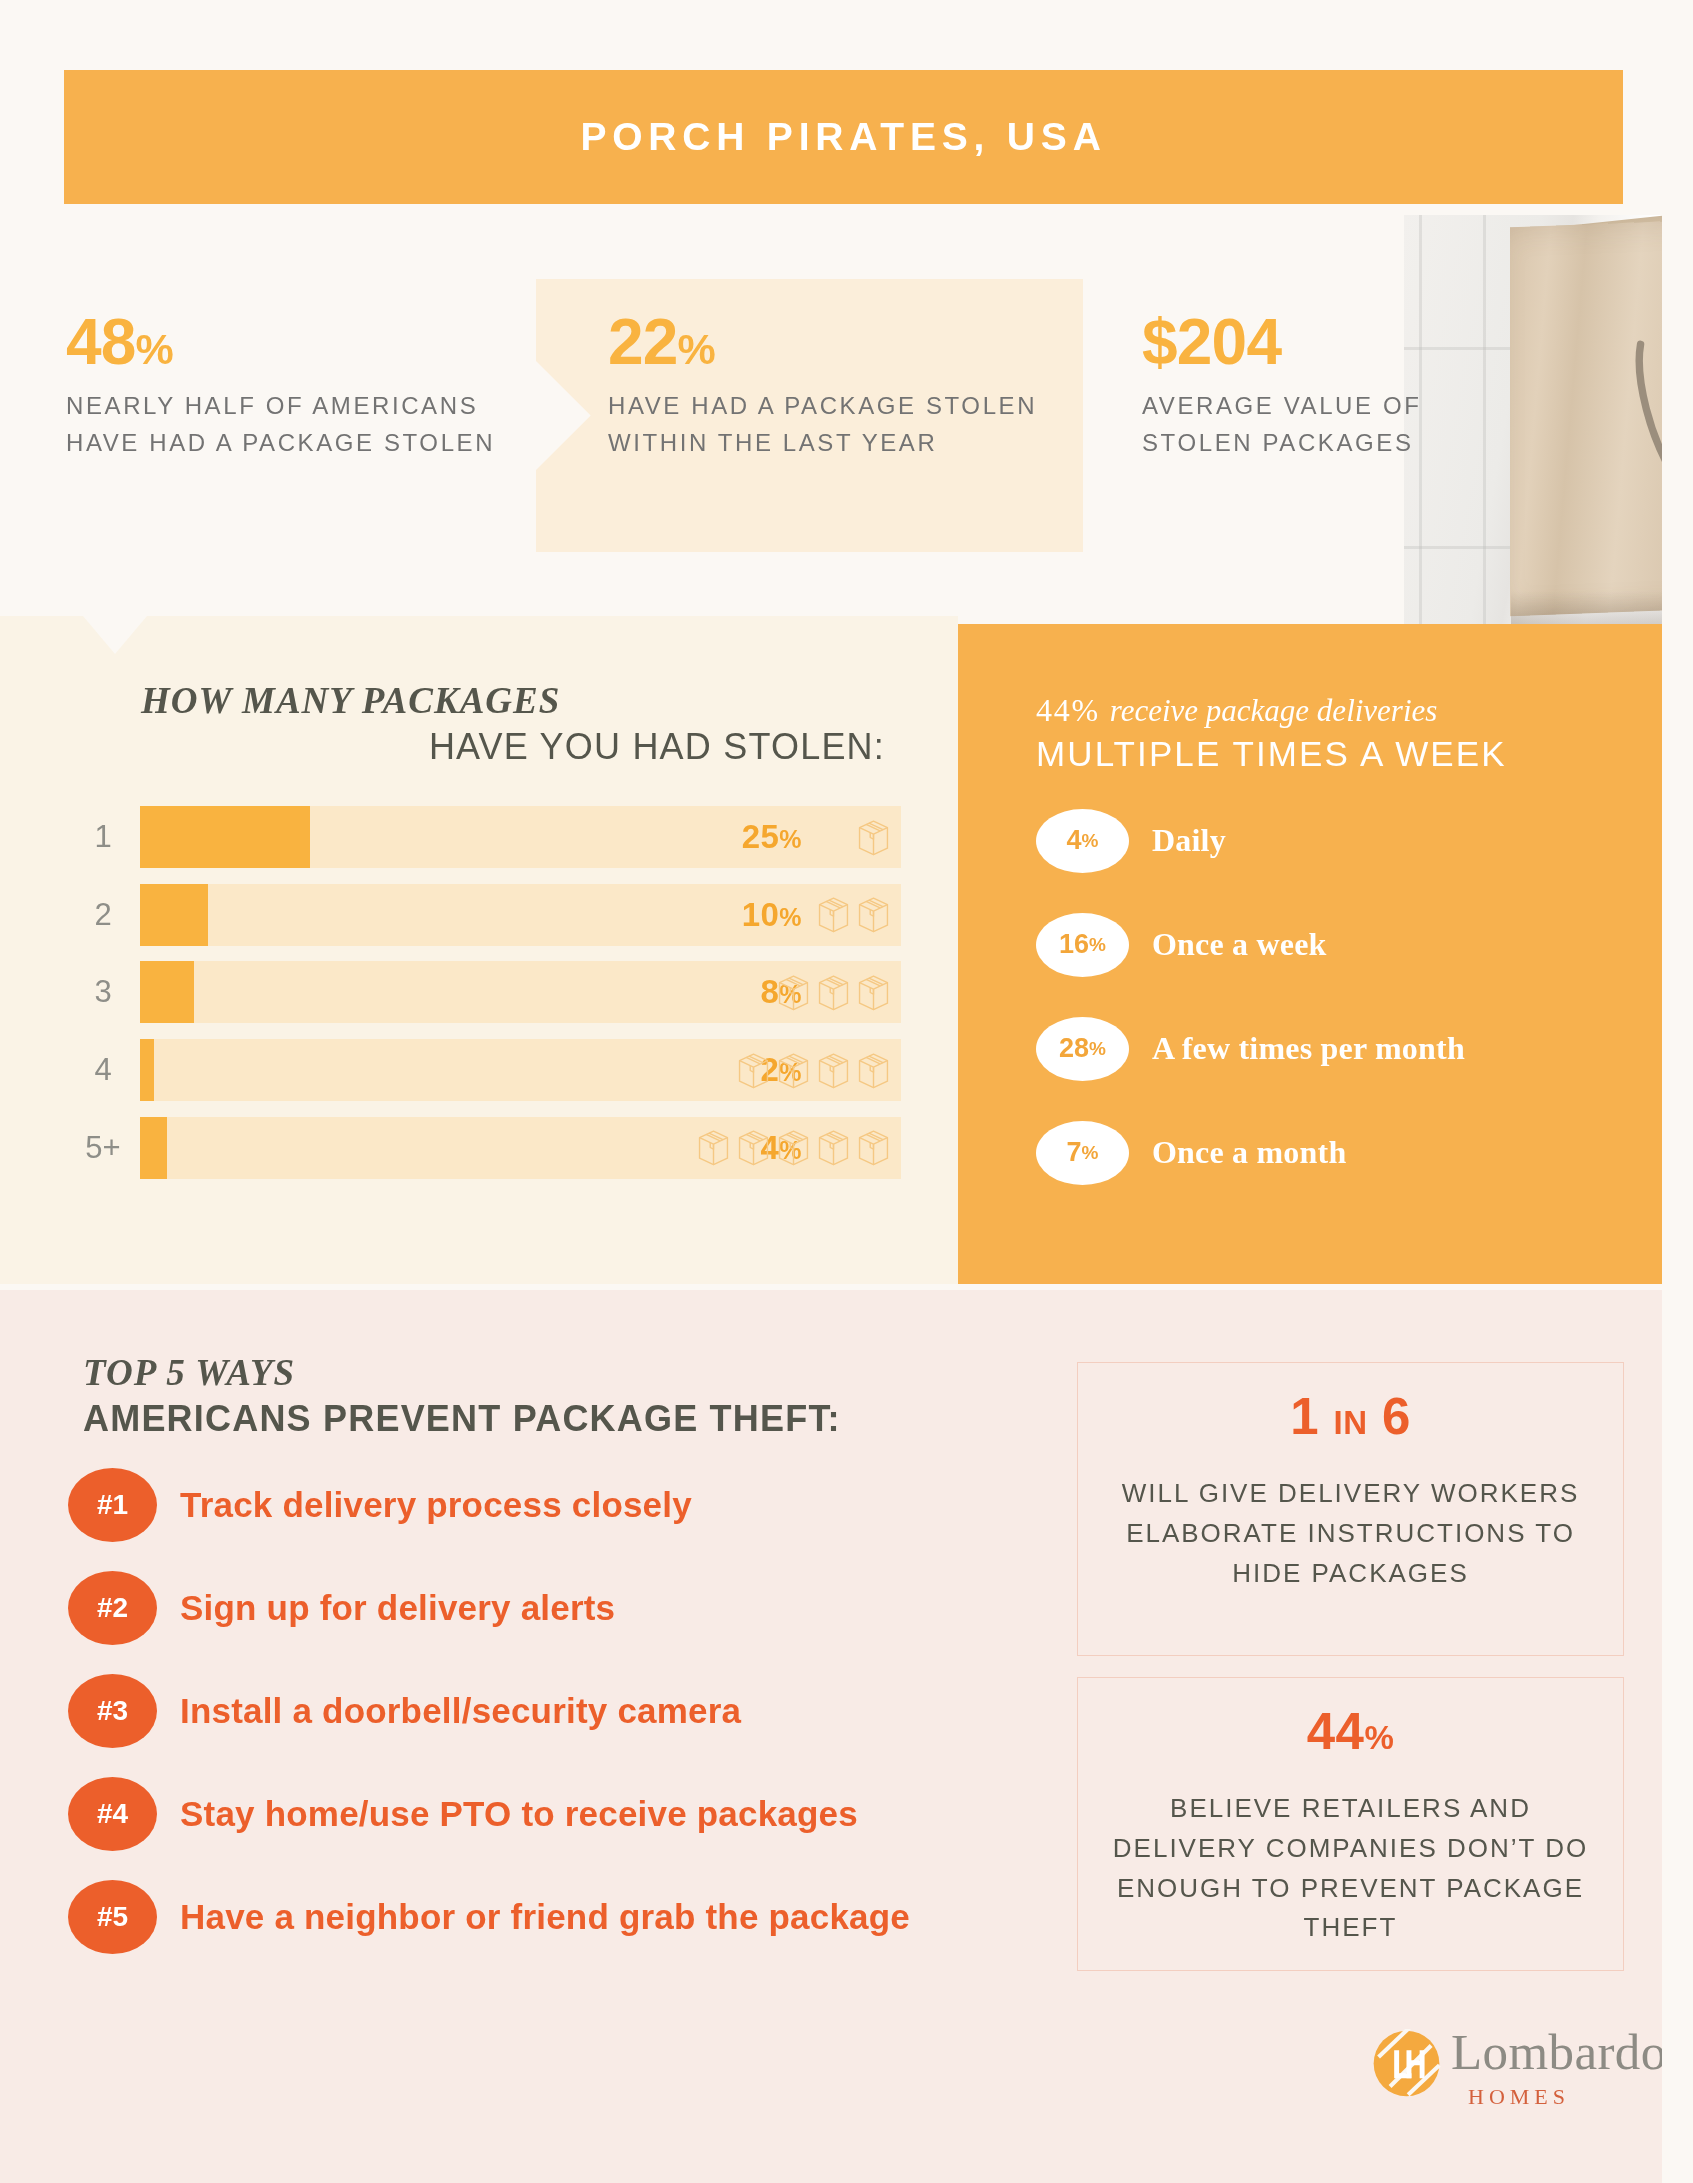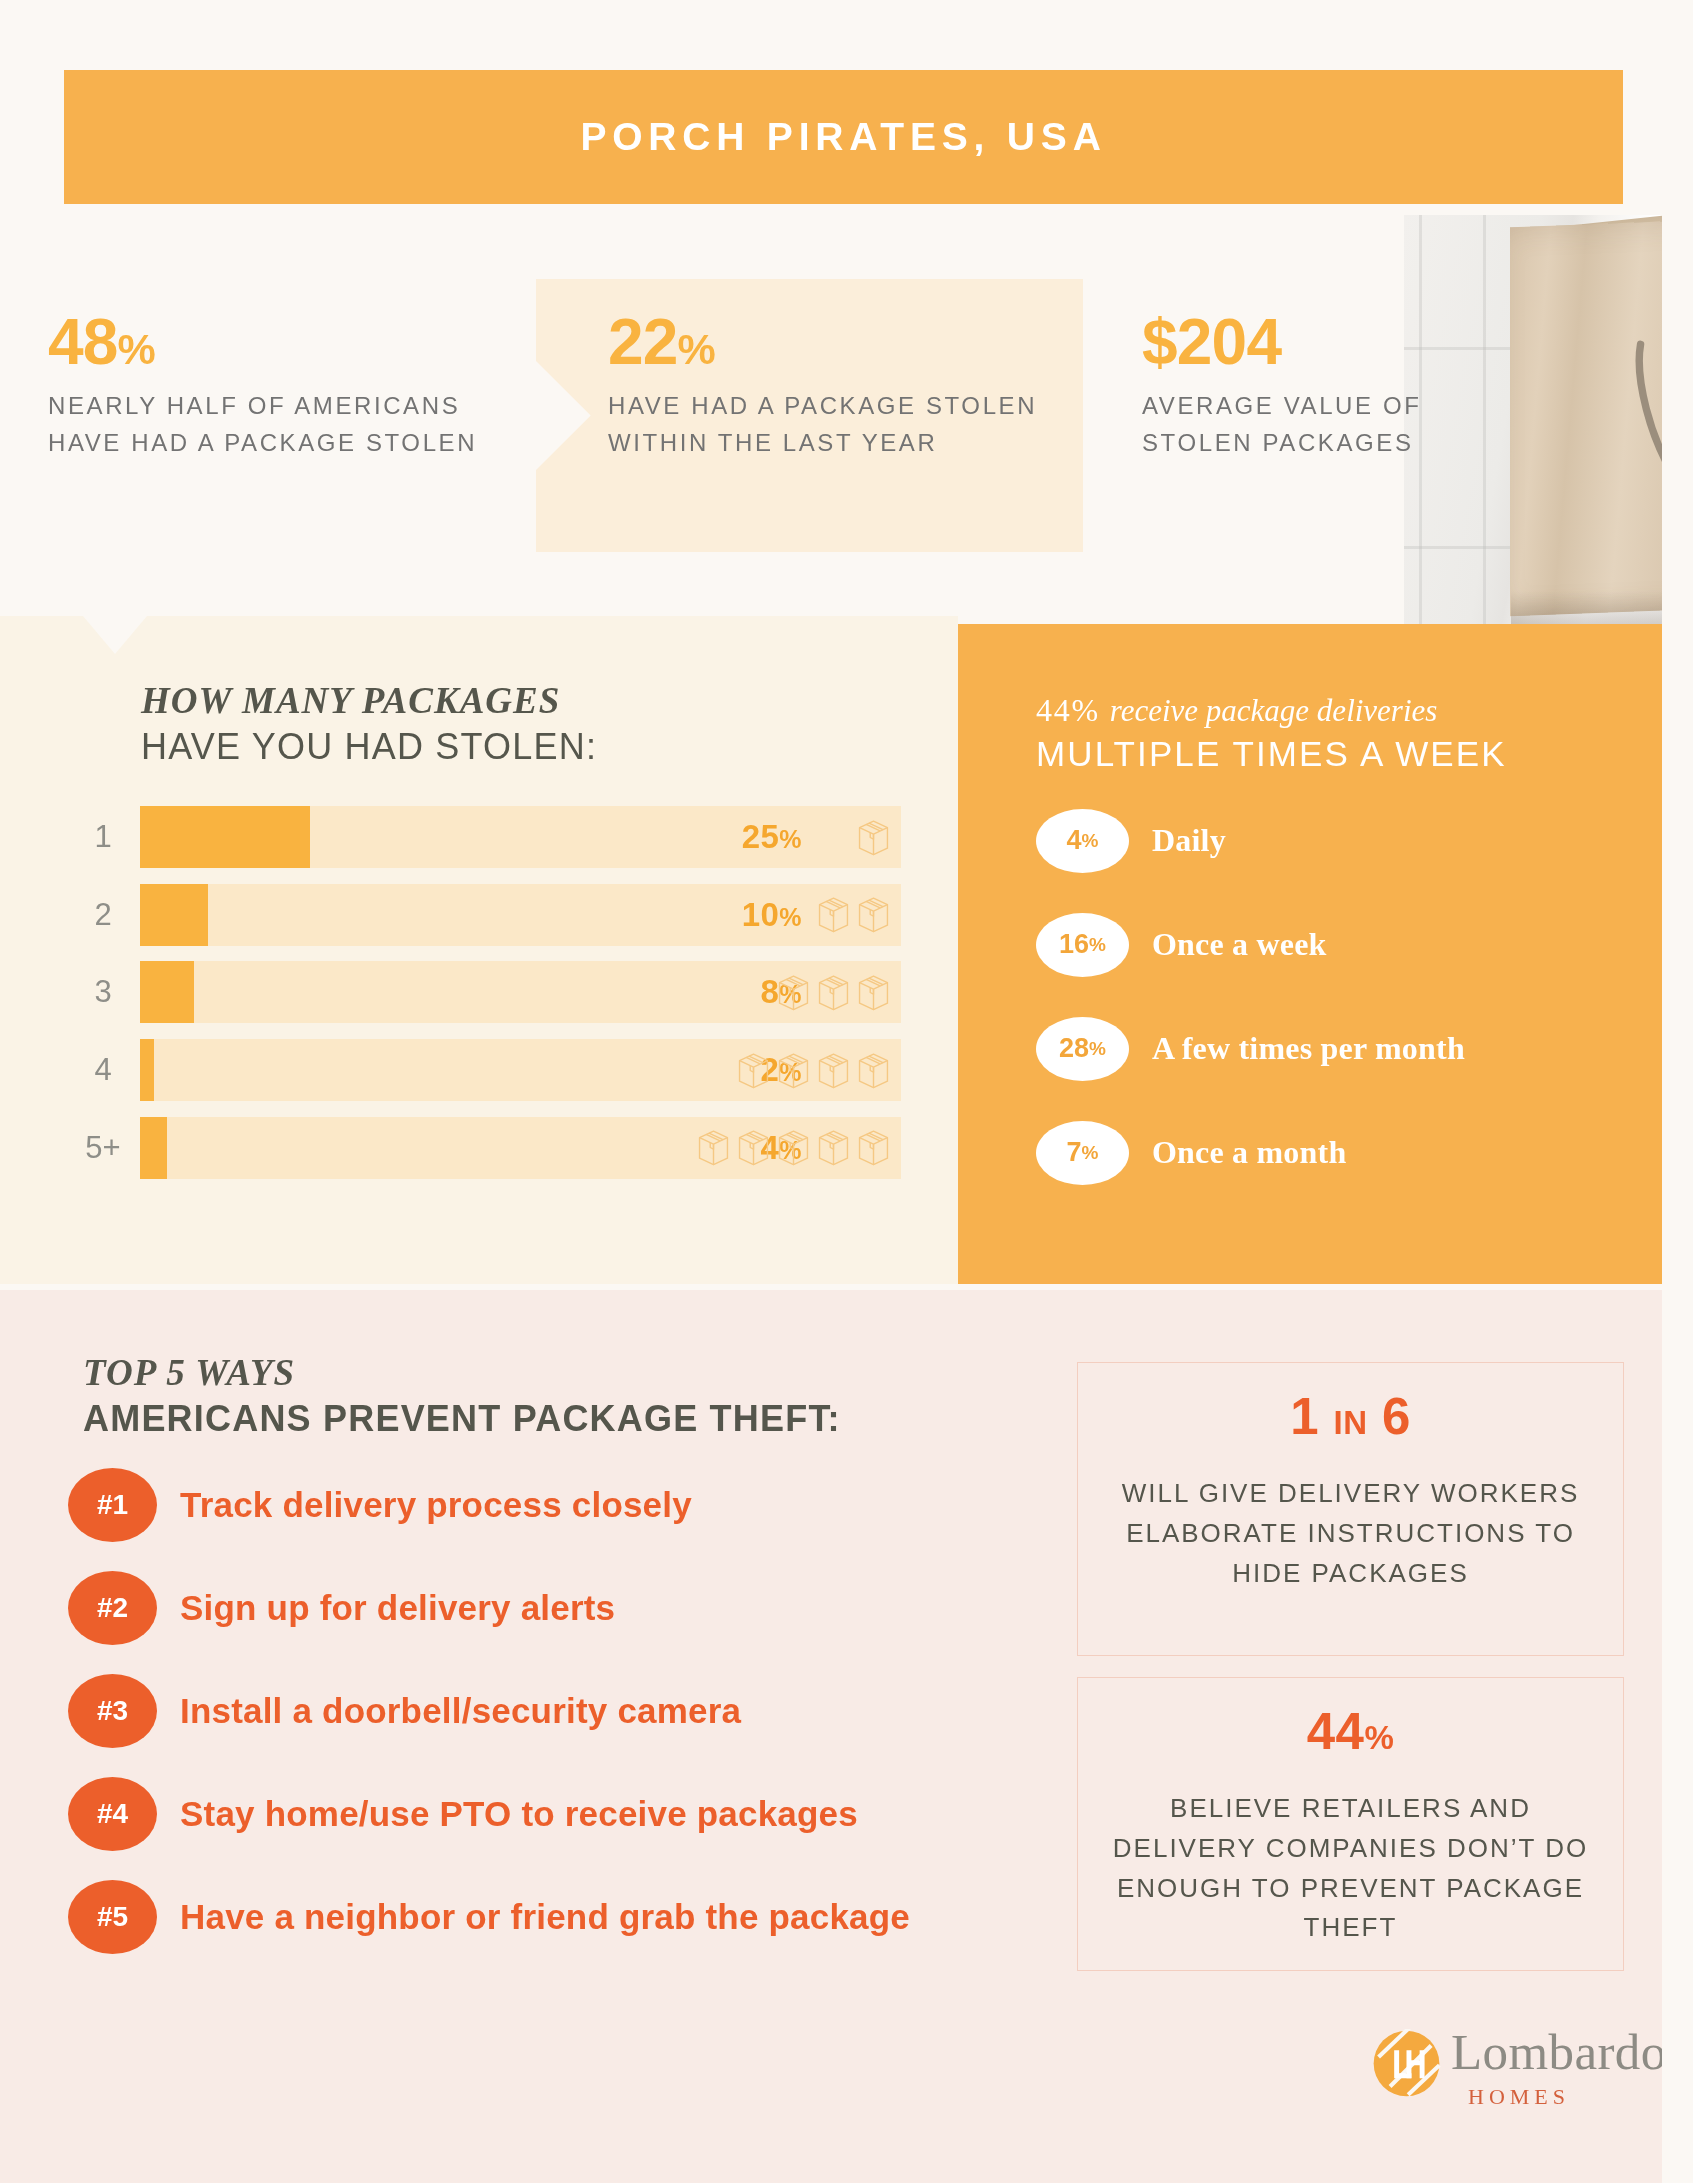--- a/index.html
+++ b/index.html
@@ -50,21 +50,21 @@
     background:linear-gradient(180deg,rgba(90,75,60,0),rgba(90,75,60,.25));
   }
 
   
   .stat-chevron{
     position:absolute;left:536px;top:279px;width:547px;height:273px;
     background:#fbeeda;
     clip-path:polygon(0 0, 100% 0, 100% 100%, 0 100%, 0 70%, 10% 50%, 0 30%);
   }
   .stat{position:absolute;}
-  .stat-a{left:48px;top:312px;width:430px;}
+  .stat-a{left:66px;top:312px;width:430px;}
   .stat-b{left:608px;top:312px;width:446px;}
   .stat-c{left:1142px;top:312px;width:355px;}
   .stat-number{
     font-size:64px;font-weight:bold;color:#f9b340;line-height:.96;
     letter-spacing:-0.8px;margin-bottom:13.2px;
     font-family:"Liberation Sans", sans-serif;
   }
   .stat-number .unit{font-size:43px;font-weight:bold;}
   .stat-desc{
     color:#737373;font-size:24px;line-height:1.56;letter-spacing:2.6px;
@@ -88,21 +88,21 @@
 
   
   .chart-head{position:absolute;left:141px;top:680px;width:744px;}
   .chart-title-serif{
     font-family:"Liberation Serif", serif;
     font-style:italic;font-weight:bold;font-size:37px;color:#55564c;
     letter-spacing:1px;line-height:1.12;
   }
   .chart-title-sans{
     font-family:"Liberation Sans", sans-serif;
-    font-size:36px;color:#55564c;letter-spacing:1.2px;line-height:1.22;margin-top:3.3px;
+    font-size:36px;color:#55564c;letter-spacing:1.2px;line-height:1.22;margin-top:3.3px;text-align:right;
   }
   .bars{position:absolute;left:66px;top:806px;width:835px;}
   .bar-row{position:relative;height:62px;margin-bottom:15.7px;display:flex;align-items:center;}
   .bar-label{
     width:74px;text-align:center;font-size:31px;color:#8e8e88;
     font-family:"Liberation Sans", sans-serif;flex:none;
   }
   .bar-track{
     position:relative;flex:1;height:62px;background:#fbe8c8;overflow:hidden;
   }

